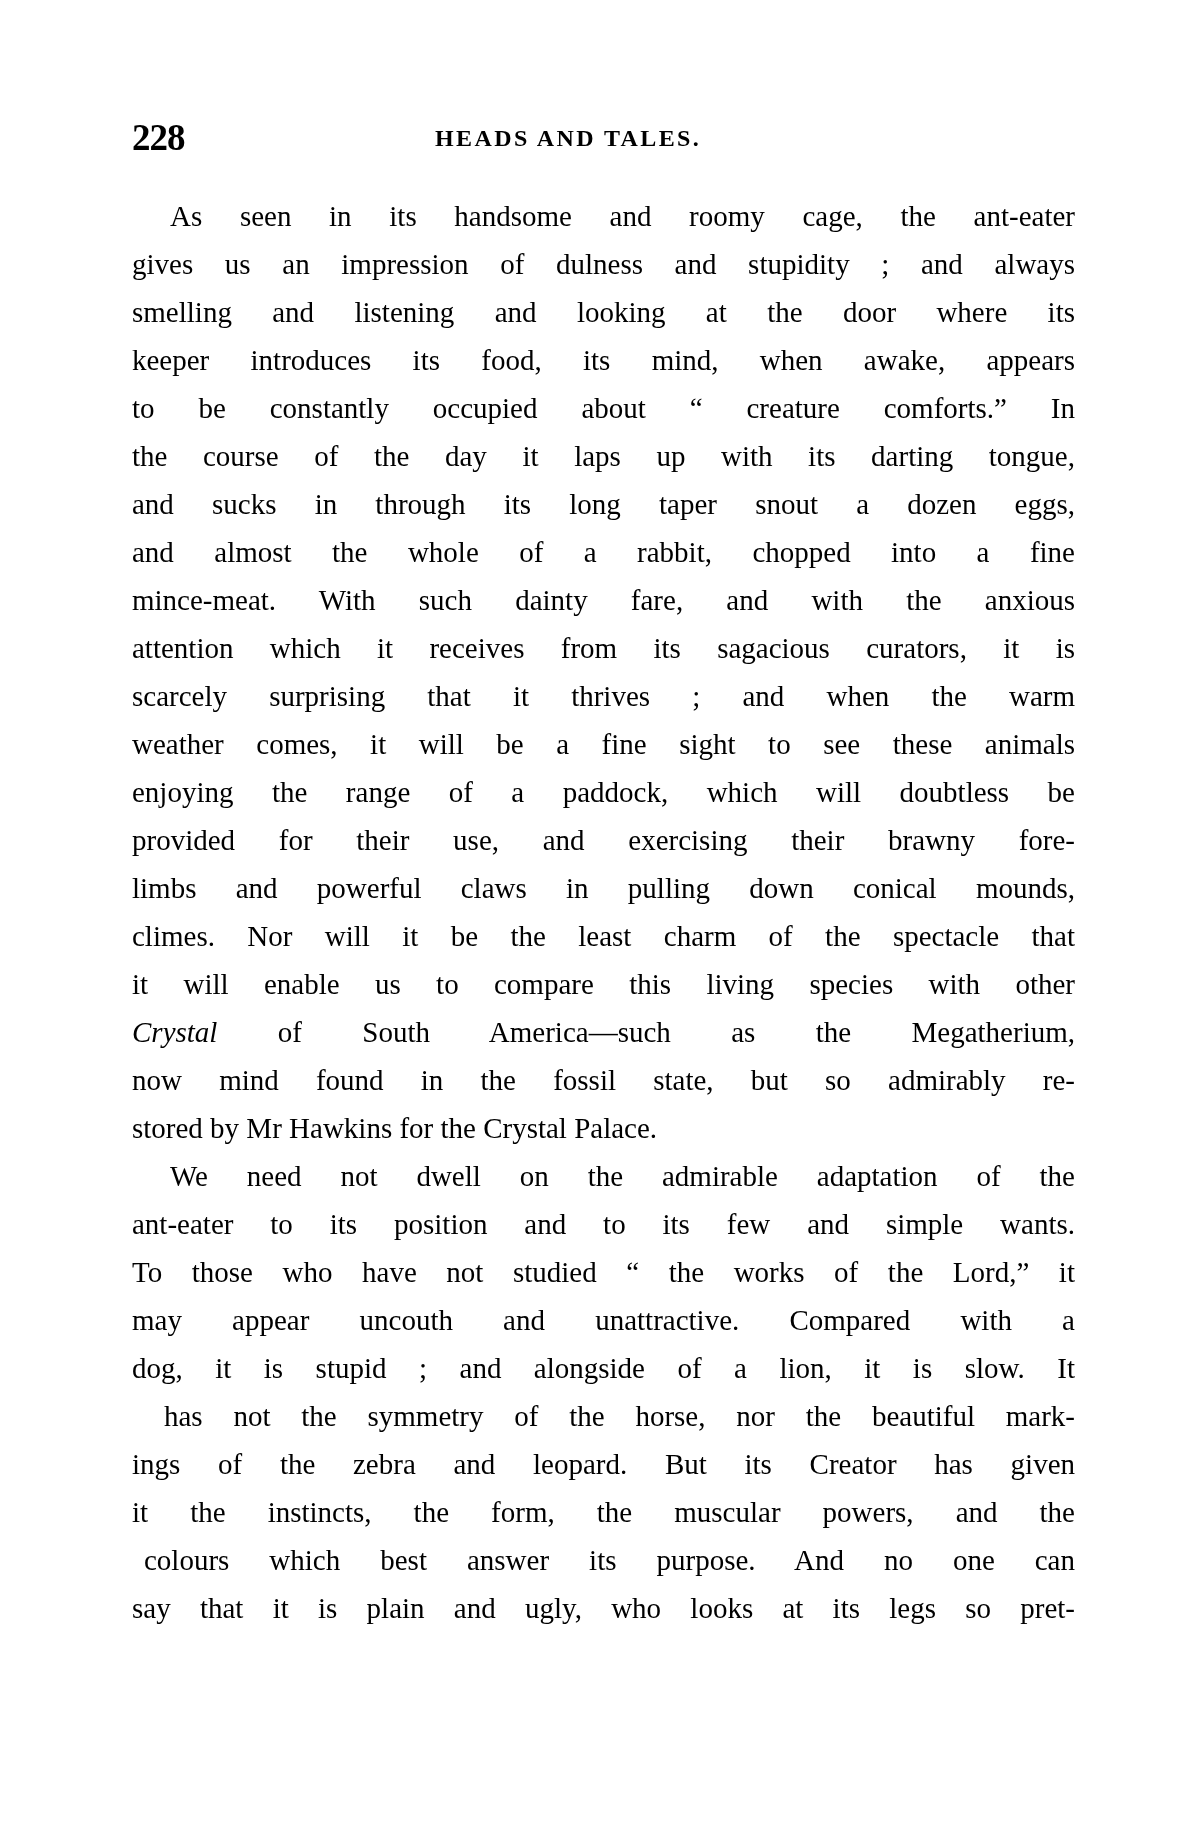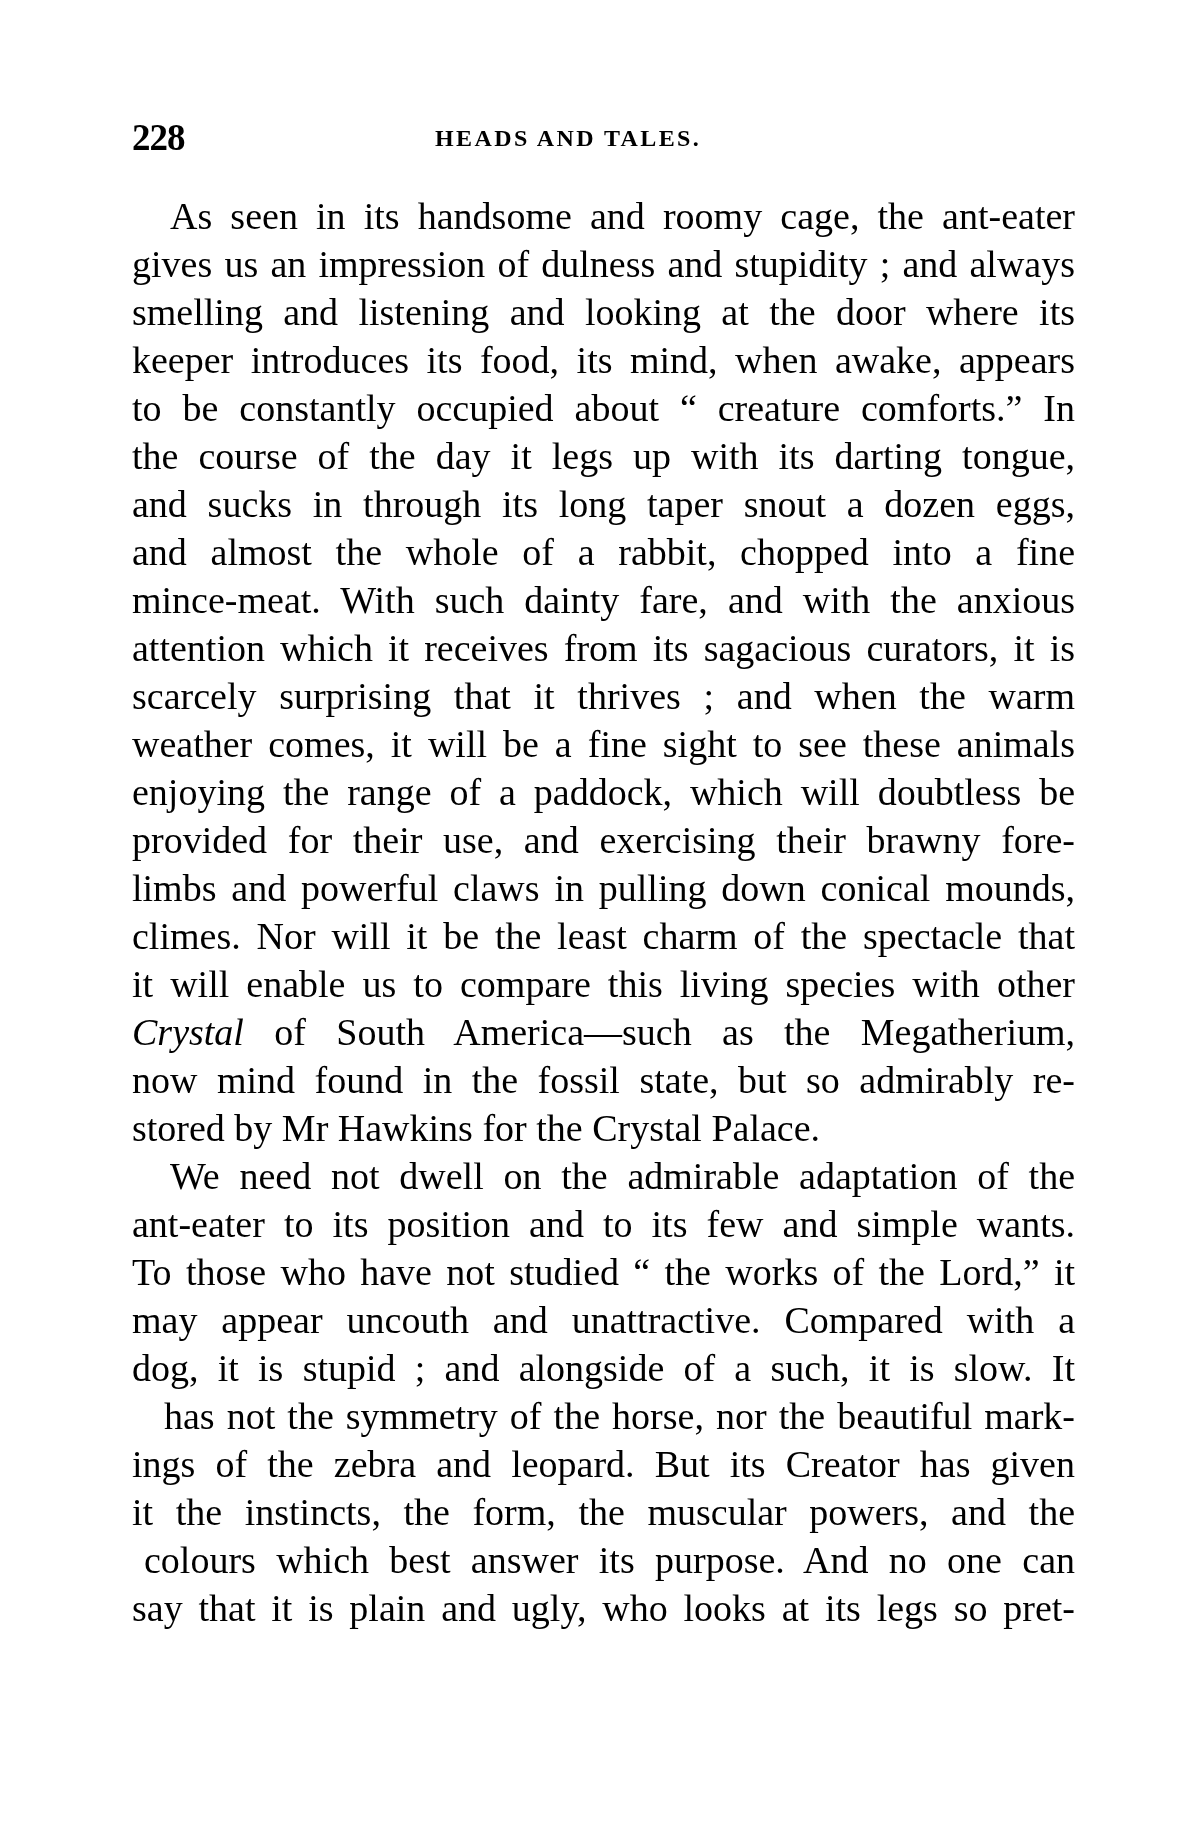--- a/index.html
+++ b/index.html
@@ -45,21 +45,21 @@
     .body-text {
       position: absolute;
       left: 132px;
       top: 192px;
       width: 943px;
     }
     .line {
       display: block;
       height: 48px;
       line-height: 48px;
-      font-size: 38px;
+      font-size: 29px;
       text-align: justify;
       text-align-last: justify;
       white-space: nowrap;
       overflow: visible;
     }
     .line.indent {
       padding-left: 38px;
     }
     .line.last {
       text-align-last: left;
@@ -96,21 +96,21 @@
     <div class="line">
         <span class="line-wrap" style="display: block; white-space: normal; text-align: justify; text-align-last: justify;">smelling and listening and looking at the door where its</span>
       </div>
     <div class="line">
         <span class="line-wrap" style="display: block; white-space: normal; text-align: justify; text-align-last: justify;">keeper introduces its food, its mind, when awake, appears</span>
       </div>
     <div class="line">
         <span class="line-wrap" style="display: block; white-space: normal; text-align: justify; text-align-last: justify;">to be constantly occupied about “ creature comforts.”  In</span>
       </div>
     <div class="line">
-        <span class="line-wrap" style="display: block; white-space: normal; text-align: justify; text-align-last: justify;">the course of the day it legs up with its darting tongue,</span>
+        <span class="line-wrap" style="display: block; white-space: normal; text-align: justify; text-align-last: justify;">the course of the day it laps up with its darting tongue,</span>
       </div>
     <div class="line">
         <span class="line-wrap" style="display: block; white-space: normal; text-align: justify; text-align-last: justify;">and sucks in through its long taper snout a dozen eggs,</span>
       </div>
     <div class="line">
         <span class="line-wrap" style="display: block; white-space: normal; text-align: justify; text-align-last: justify;">and almost the whole of a rabbit, chopped into a fine</span>
       </div>
     <div class="line">
         <span class="line-wrap" style="display: block; white-space: normal; text-align: justify; text-align-last: justify;">mince-meat.  With such dainty fare, and with the anxious</span>
       </div>
@@ -156,21 +156,21 @@
     <div class="line">
         <span class="line-wrap" style="display: block; white-space: normal; text-align: justify; text-align-last: justify;">ant-eater to its position and to its few and simple wants.</span>
       </div>
     <div class="line">
         <span class="line-wrap" style="display: block; white-space: normal; text-align: justify; text-align-last: justify;">To those who have not studied “ the works of the Lord,” it</span>
       </div>
     <div class="line">
         <span class="line-wrap" style="display: block; white-space: normal; text-align: justify; text-align-last: justify;">may appear uncouth and unattractive.  Compared with a</span>
       </div>
     <div class="line">
-        <span class="line-wrap" style="display: block; white-space: normal; text-align: justify; text-align-last: justify;">dog, it is stupid ; and alongside of a such, it is slow.  It</span>
+        <span class="line-wrap" style="display: block; white-space: normal; text-align: justify; text-align-last: justify;">dog, it is stupid ; and alongside of a lion, it is slow.  It</span>
       </div>
     <div class="line">
         <span class="line-wrap" style="display: block; white-space: normal; text-align: justify; text-align-last: justify; margin-left: 32px;">has not the symmetry of the horse, nor the beautiful mark-</span>
       </div>
     <div class="line">
         <span class="line-wrap" style="display: block; white-space: normal; text-align: justify; text-align-last: justify;">ings of the zebra and leopard.  But its Creator has given</span>
       </div>
     <div class="line">
         <span class="line-wrap" style="display: block; white-space: normal; text-align: justify; text-align-last: justify;">it the instincts, the form, the muscular powers, and the</span>
       </div>

